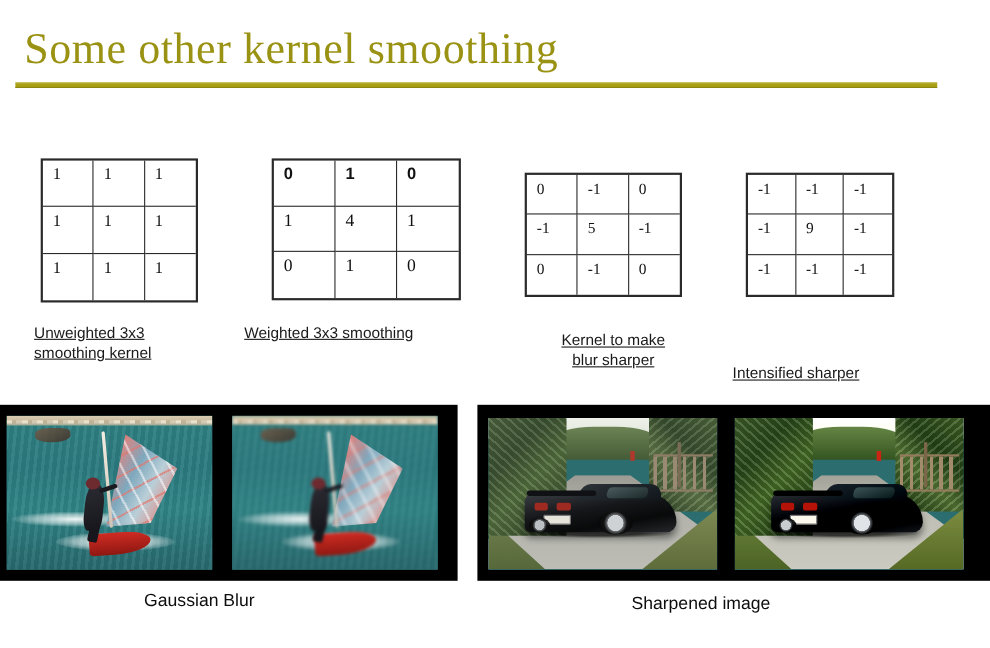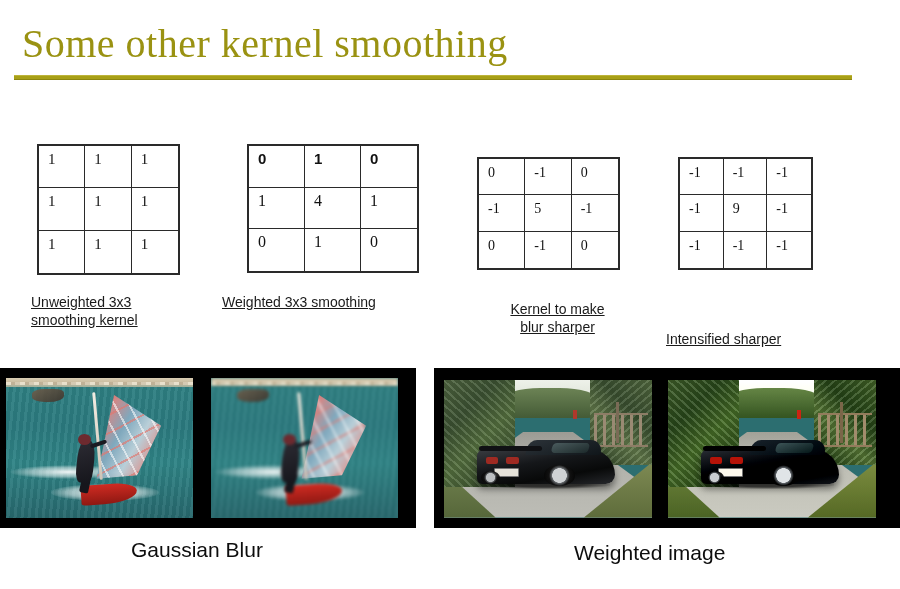--- a/index.html
+++ b/index.html
@@ -211,21 +211,21 @@
   .car-shadow  { position:absolute; left:18%; top:73%; width:62%; height:6%;
                  background: radial-gradient(ellipse at 50% 50%, rgba(0,0,0,.6) 0 40%, rgba(0,0,0,0) 75%); }
 
   
   .sharpened > * { filter: contrast(1.22) saturate(1.15); }
 
   
   .photo-label {
     position: absolute;
     font-family: "Liberation Sans", sans-serif;
-    font-size: 21px;
+    font-size: 16px;
     color: #0d0d0d;
     white-space: nowrap;
   }
   #label-gaussian-blur { left: 131px; top: 538px; }
   #label-sharpened     { left: 574px; top: 541px; }
 </style>
 </head>
 <body>
 
 <div id="slide-title">Some other kernel smoothing</div>
@@ -436,13 +436,13 @@
     <div class="car-cabin"></div>
       <div class="car-glass"></div>
     <div class="car-wing"></div>
     <div class="car-light-a"></div>
       <div class="car-light-b"></div>
     <div class="car-plate"></div>
     <div class="car-wheel rear"></div>
       <div class="car-wheel front"></div>
   </div>
 </div>
-<div id="label-sharpened" class="photo-label">Weighted image</div>
+<div id="label-sharpened" class="photo-label">Sharpened image</div>
 
 </body></html>

